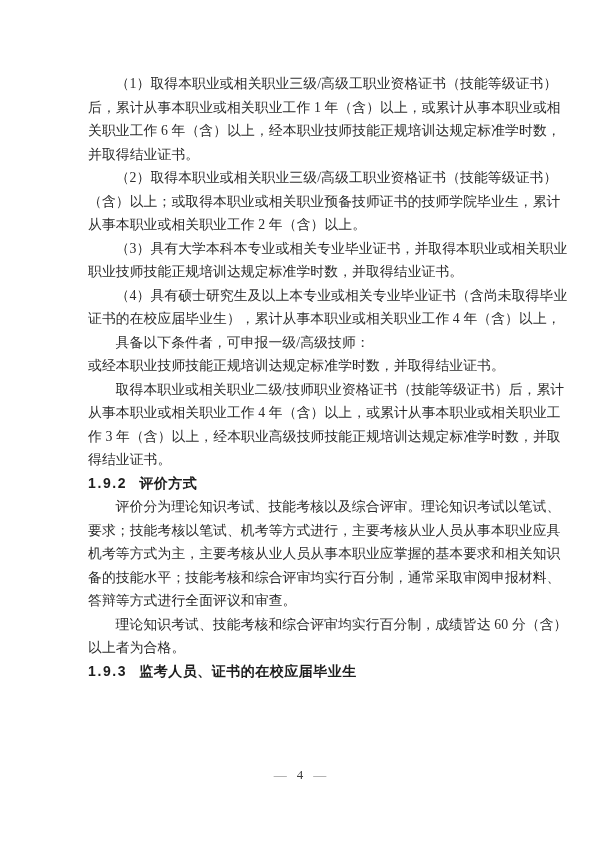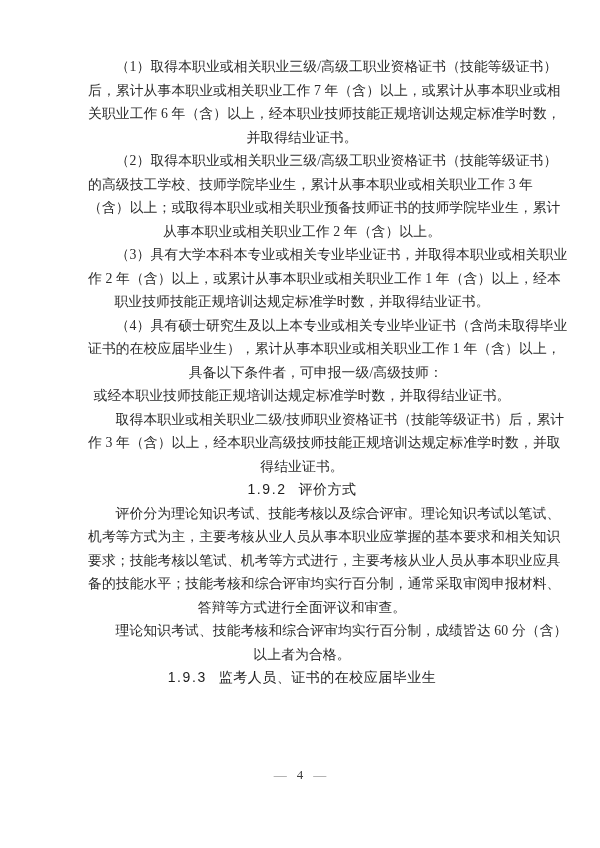--- a/index.html
+++ b/index.html
@@ -7,36 +7,35 @@
     position: relative;
     width: 600px;
     height: 848px;
     background: #ffffff;
     overflow: hidden;
     font-family: "Liberation Serif", "DejaVu Serif", serif;
   }
   .content {
     position: absolute;
     left: 88px;
-    top: 55px;
+    top: 72px;
     width: 428px;
     color: #2b2b2b;
     font-size: 13.8px;
-    text-align: center;
   }
   .line {
     height: 23.5px;
     line-height: 23.5px;
     white-space: nowrap;
     letter-spacing: 0.1px;
   }
   .line.indent { padding-left: 2em; }
   .line.heading {
     font-family: "Liberation Sans", sans-serif;
-    font-weight: normal;
+    font-weight: bold;
     font-size: 14px;
     color: #1e1e1e;
   }
   .line.heading .num { letter-spacing: 1.6px; }
   .line.heading .title { margin-left: 12px; letter-spacing: 0.5px; }
   .footer {
     position: absolute;
     left: 0;
     top: 764px;
     width: 600px;
@@ -48,41 +47,40 @@
   }
   .footer .dash { color: #8a8a8a; letter-spacing: 0; }
   .footer .pagenum { margin: 0 10px; color: #3d3d3d; }
 </style>
 </head>
 <body>
 
 <div class="page">
   <div class="content" id="doc-content">
       <div class="line indent">（1）取得本职业或相关职业三级/高级工职业资格证书（技能等级证书）</div>
-      <div class="line">后，累计从事本职业或相关职业工作 7 年（含）以上，或累计从事本职业或相</div>
+      <div class="line">后，累计从事本职业或相关职业工作 1 年（含）以上，或累计从事本职业或相</div>
       <div class="line">关职业工作 6 年（含）以上，经本职业技师技能正规培训达规定标准学时数，</div>
       <div class="line">并取得结业证书。</div>
       <div class="line indent">（2）取得本职业或相关职业三级/高级工职业资格证书（技能等级证书）</div>
-      <div class="line">的高级技工学校、技师学院毕业生，累计从事本职业或相关职业工作 3 年</div>
       <div class="line">（含）以上；或取得本职业或相关职业预备技师证书的技师学院毕业生，累计</div>
       <div class="line">从事本职业或相关职业工作 2 年（含）以上。</div>
       <div class="line indent">（3）具有大学本科本专业或相关专业毕业证书，并取得本职业或相关职业</div>
-      <div class="line">作 2 年（含）以上，或累计从事本职业或相关职业工作 1 年（含）以上，经本</div>
       <div class="line">职业技师技能正规培训达规定标准学时数，并取得结业证书。</div>
       <div class="line indent">（4）具有硕士研究生及以上本专业或相关专业毕业证书（含尚未取得毕业</div>
-      <div class="line">证书的在校应届毕业生），累计从事本职业或相关职业工作 1 年（含）以上，</div>
+      <div class="line">证书的在校应届毕业生），累计从事本职业或相关职业工作 4 年（含）以上，</div>
       <div class="line indent">具备以下条件者，可申报一级/高级技师：</div>
       <div class="line">或经本职业技师技能正规培训达规定标准学时数，并取得结业证书。</div>
       <div class="line indent">取得本职业或相关职业二级/技师职业资格证书（技能等级证书）后，累计</div>
+      <div class="line">从事本职业或相关职业工作 4 年（含）以上，或累计从事本职业或相关职业工</div>
       <div class="line">作 3 年（含）以上，经本职业高级技师技能正规培训达规定标准学时数，并取</div>
       <div class="line">得结业证书。</div>
       <div class="line heading"><span class="num">1.9.2</span><span class="title">评价方式</span></div>
       <div class="line indent">评价分为理论知识考试、技能考核以及综合评审。理论知识考试以笔试、</div>
+      <div class="line">要求；技能考核以笔试、机考等方式进行，主要考核从业人员从事本职业应具</div>
       <div class="line">机考等方式为主，主要考核从业人员从事本职业应掌握的基本要求和相关知识</div>
-      <div class="line">要求；技能考核以笔试、机考等方式进行，主要考核从业人员从事本职业应具</div>
       <div class="line">备的技能水平；技能考核和综合评审均实行百分制，通常采取审阅申报材料、</div>
       <div class="line">答辩等方式进行全面评议和审查。</div>
       <div class="line indent">理论知识考试、技能考核和综合评审均实行百分制，成绩皆达 60 分（含）</div>
       <div class="line">以上者为合格。</div>
       <div class="line heading"><span class="num">1.9.3</span><span class="title">监考人员、证书的在校应届毕业生</span></div>
     </div>
   <div class="footer">
     <span class="dash">—</span><span class="pagenum">4</span><span class="dash">—</span>
   </div>
 </div>

